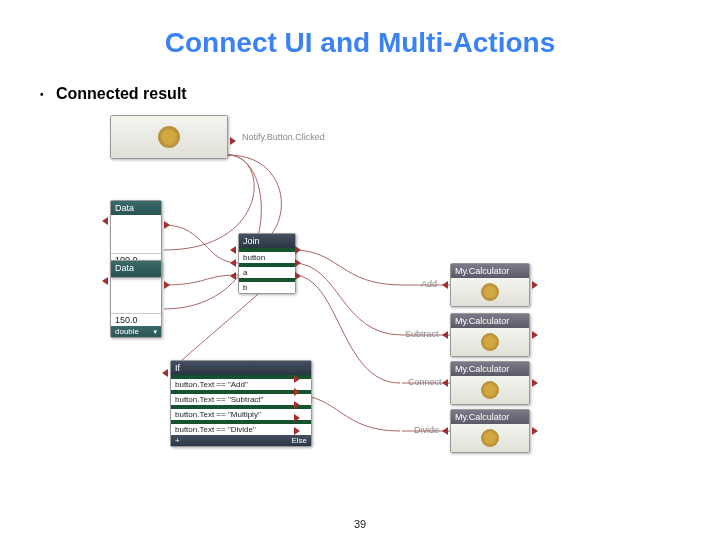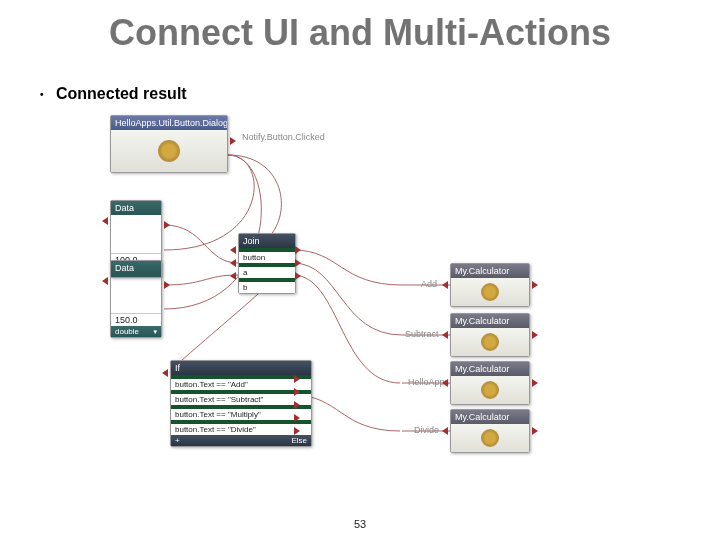--- a/index.html
+++ b/index.html
@@ -6,24 +6,24 @@
   body {
     width: 720px;
     height: 540px;
     font-family: Arial, sans-serif;
     background: #fff;
     position: relative;
     overflow: hidden;
   }
   .title {
     text-align: center;
-    font-size: 36px;
+    font-size: 28px;
     font-weight: bold;
-    padding-top: 12px;
-    color: #737373;
+    padding-top: 27px;
+    color: #3b82f6;
   }
   .subtitle {
     position: absolute;
     top: 85px;
     left: 40px;
     font-size: 16px;
     font-weight: bold;
     color: #000;
   }
   .bullet { margin-right: 8px; font-size: 10px; vertical-align: middle; }
@@ -154,21 +154,20 @@
       <path d="M 183 135 C 210 135 60 250 60 258"></path>
       <path d="M 183 280 C 230 280 230 316 290 316"></path>
       <path d="M 292 170 L 340 170"></path>
       <path d="M 292 220 L 340 220"></path>
       <path d="M 292 268 L 340 268"></path>
       <path d="M 292 316 L 340 316"></path>
     </g>
   </svg>
 
   <div class="node" style="left:0px; top:0px; width:118px;">
-    <div class="node-header blue-header">HelloApps.Util.Button.Dialog</div>
     <div class="node-body" style="height:42px;">
       <div class="gear"></div>
     </div>
   </div>
   <div class="port" style="left:120px; top:22px;"></div>
   <div class="conn-label" style="left:132px; top:17px;">Notify.Button.Clicked</div>
 
   <div class="node" style="left:0px; top:85px; width:52px;">
     <div class="node-header teal-header">Data</div>
     <div class="data-row">100.0</div>
@@ -217,21 +216,21 @@
   </div>
   <div class="port port-in" style="left:52px; top:254px;"></div>
   <div class="port" style="left:184px; top:260px;"></div>
   <div class="port" style="left:184px; top:273px;"></div>
   <div class="port" style="left:184px; top:286px;"></div>
   <div class="port" style="left:184px; top:299px;"></div>
   <div class="port" style="left:184px; top:312px;"></div>
 
   <div class="conn-label" style="left:311px; top:164px;">Add</div>
   <div class="conn-label" style="left:295px; top:214px;">Subtract</div>
-  <div class="conn-label" style="left:298px; top:262px;">HelloApps</div>
+  <div class="conn-label" style="left:298px; top:262px;">Connect</div>
   <div class="conn-label" style="left:304px; top:310px;">Divide</div>
 
   <div class="node" style="left:340px; top:148px; width:80px;">
     <div class="node-header grey-header">My.Calculator</div>
     <div class="node-body" style="height:28px;">
         <div class="gear" style="width:18px;height:18px;"></div>
       </div>
   </div>
   <div class="port port-in" style="left:332px; top:166px;"></div>
   <div class="port" style="left:422px; top:166px;"></div>
@@ -258,13 +257,13 @@
     <div class="node-header grey-header">My.Calculator</div>
     <div class="node-body" style="height:28px;">
         <div class="gear" style="width:18px;height:18px;"></div>
       </div>
   </div>
   <div class="port port-in" style="left:332px; top:312px;"></div>
   <div class="port" style="left:422px; top:312px;"></div>
 
 </div>
 
-<div class="page-num">53</div>
+<div class="page-num">39</div>
 
 </body></html>

